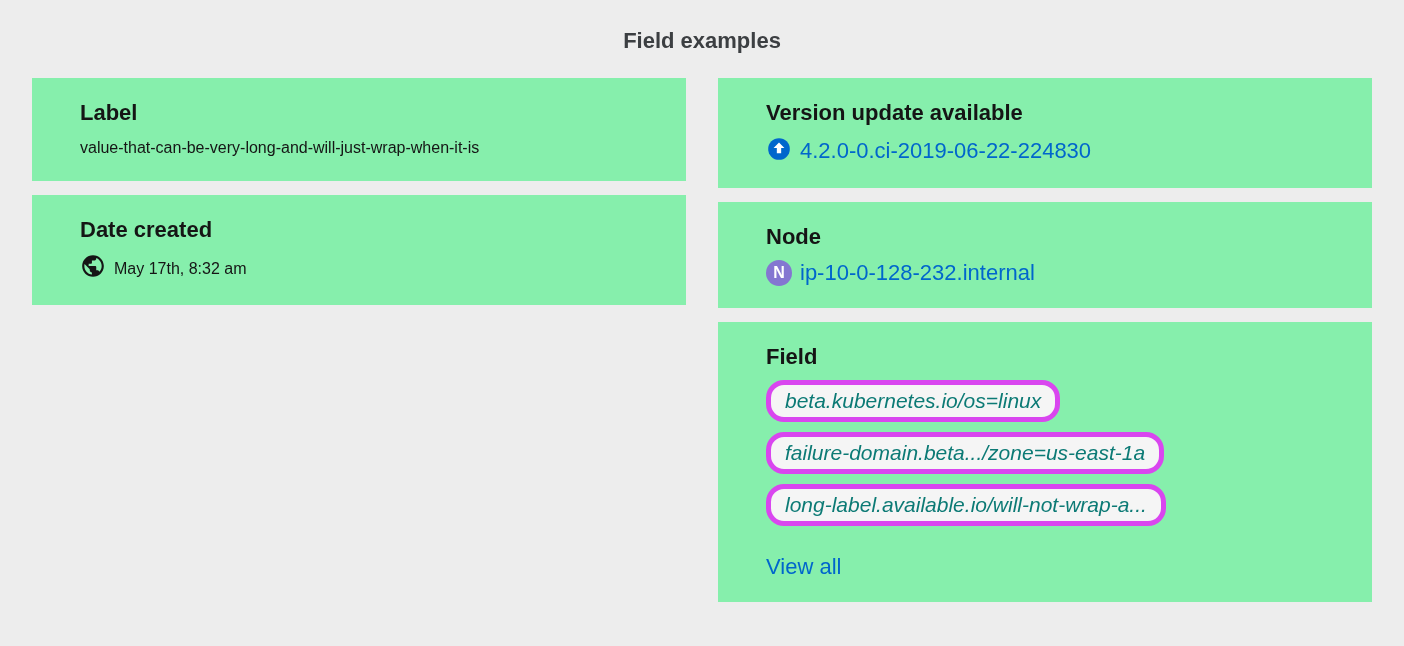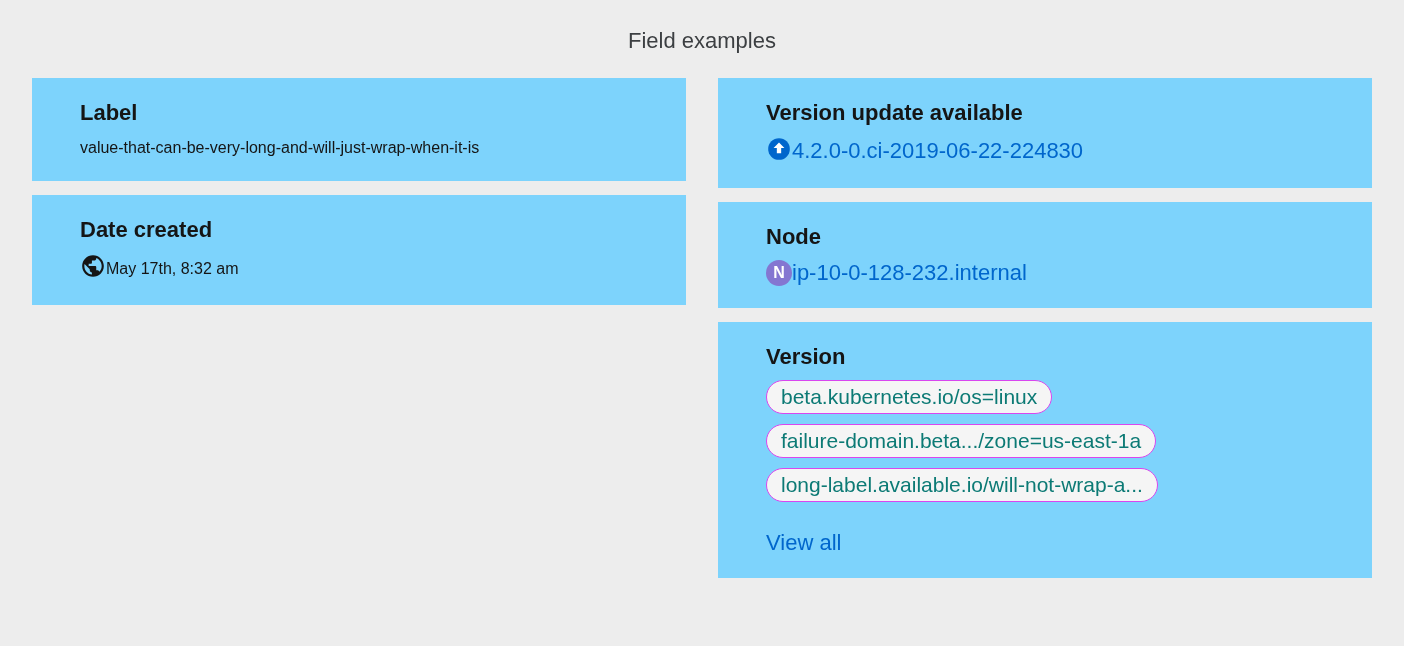--- a/index.html
+++ b/index.html
@@ -7,36 +7,36 @@
       background: #ededed;
       font-family: -apple-system, BlinkMacSystemFont, "Segoe UI", Helvetica, Arial, sans-serif;
       width: 1404px;
       height: 646px;
       padding: 28px 32px;
       color: #151515;
     }
     .page-title {
       text-align: center;
       font-size: 22px;
-      font-weight: 400;
+      font-weight: 700;
       color: #3c3f42;
       margin-bottom: 24px;
     }
     .columns {
       display: flex;
       gap: 32px;
     }
     .col {
       flex: 1;
       display: flex;
       flex-direction: column;
       gap: 14px;
     }
     .card {
-      background: #7dd3fc;
+      background: #86efac;
       padding: 22px 48px;
     }
     .card-header {
       font-size: 22px;
       font-weight: 700;
       color: #151515;
       margin-bottom: 10px;
     }
     .card-value {
       font-size: 16px;
@@ -46,21 +46,21 @@
     }
     .link {
       color: #06c;
       text-decoration: none;
       font-size: 22px;
       font-weight: 400;
     }
     .value-line {
       display: flex;
       align-items: center;
-      gap: 0;
+      gap: 8px;
     }
     .globe-icon {
       width: 26px;
       height: 26px;
       flex-shrink: 0;
     }
     .ext-link-icon {
       width: 18px;
       height: 18px;
       display: inline-block;
@@ -88,29 +88,30 @@
     .chips {
       display: flex;
       flex-direction: column;
       gap: 10px;
       margin-top: 2px;
     }
     .chip {
       display: inline-block;
       max-width: 100%;
       background: #f5f5f5;
-      border: 1px solid #d946ef;
+      border: 5px solid #d946ef;
       border-radius: 18px;
       padding: 4px 14px;
       font-size: 21px;
       color: #0c7a75;
       white-space: nowrap;
       overflow: hidden;
       text-overflow: ellipsis;
       width: fit-content;
+      font-style: italic;
     }
     .view-all {
       color: #06c;
       font-size: 22px;
       margin-top: 28px;
       cursor: pointer;
       width: fit-content;
     }
     .wrap-text {
       word-break: break-all;
@@ -162,21 +163,21 @@
 
     <div class="card">
       <div class="card-header">Node</div>
       <div class="value-line">
         <span class="node-badge">N</span>
         <a class="link">ip-10-0-128-232.internal</a>
       </div>
     </div>
 
     <div class="card">
-      <div class="card-header">Version</div>
+      <div class="card-header">Field</div>
       <div class="chips">
         <span class="chip">beta.kubernetes.io/os=linux</span>
         <span class="chip">failure-domain.beta.../zone=us-east-1a</span>
         <span class="chip">long-label.available.io/will-not-wrap-a...</span>
       </div>
       <div class="view-all">View all</div>
     </div>
 
   </div>
 </div>

